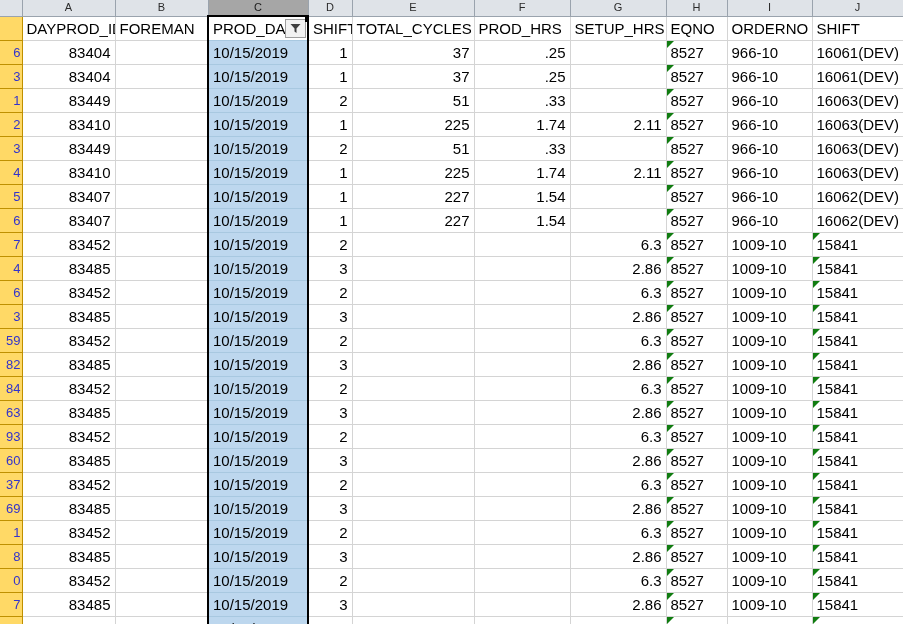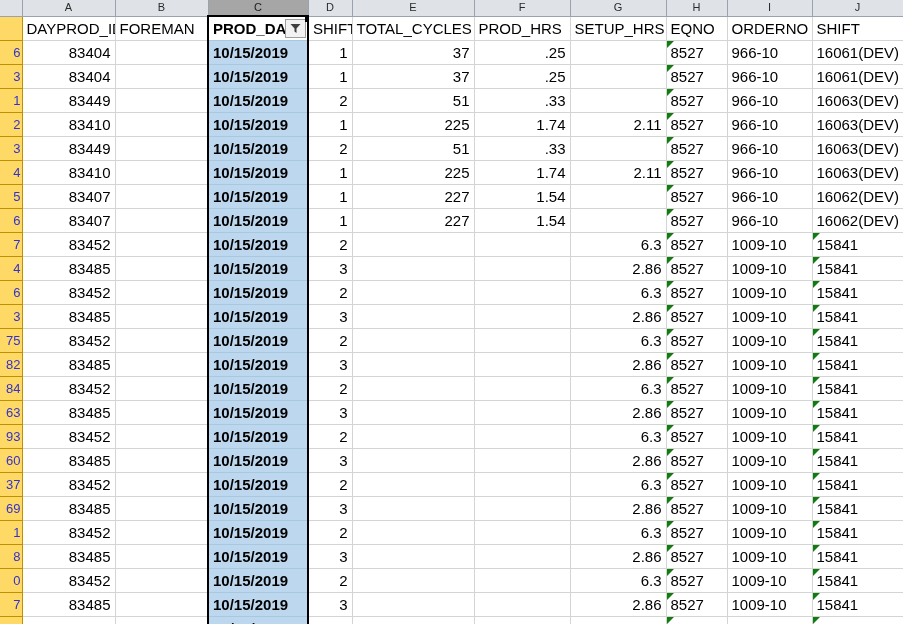--- a/index.html
+++ b/index.html
@@ -93,21 +93,20 @@
     text-align: left;
     background: #ffffff;
   }
 
   
   td.selcell {
     background: #bdd7ee;
     border-left: 2px solid #000000;
     border-right: 2px solid #000000;
     border-bottom: 1px solid #a8c8e0;
-    font-weight: bold;
   }
   tr.fieldrow td.selcell {
     background: #ffffff;
     border-top: 2px solid #000000;
   }
   tr.lastrow td.selcell { border-bottom: none; }
 
   
   .errtri {
     position: absolute;
@@ -361,21 +360,21 @@
           <td class="cell txt selcell"><span>10/15/2019</span></td>
           <td class="cell num"><span>3</span></td>
           <td class="cell num"><span></span></td>
           <td class="cell num"><span></span></td>
           <td class="cell num"><span>2.86</span></td>
           <td class="cell txt"><span class="errtri"></span><span>8527</span></td>
           <td class="cell txt"><span>1009-10</span></td>
           <td class="cell txt"><span class="errtri"></span><span>15841</span></td>
         </tr>
         <tr>
-          <td class="rowhead">75</td>
+          <td class="rowhead">59</td>
           <td class="cell num"><span>83452</span></td>
           <td class="cell txt"><span></span></td>
           <td class="cell txt selcell"><span>10/15/2019</span></td>
           <td class="cell num"><span>2</span></td>
           <td class="cell num"><span></span></td>
           <td class="cell num"><span></span></td>
           <td class="cell num"><span>6.3</span></td>
           <td class="cell txt"><span class="errtri"></span><span>8527</span></td>
           <td class="cell txt"><span>1009-10</span></td>
           <td class="cell txt"><span class="errtri"></span><span>15841</span></td>

